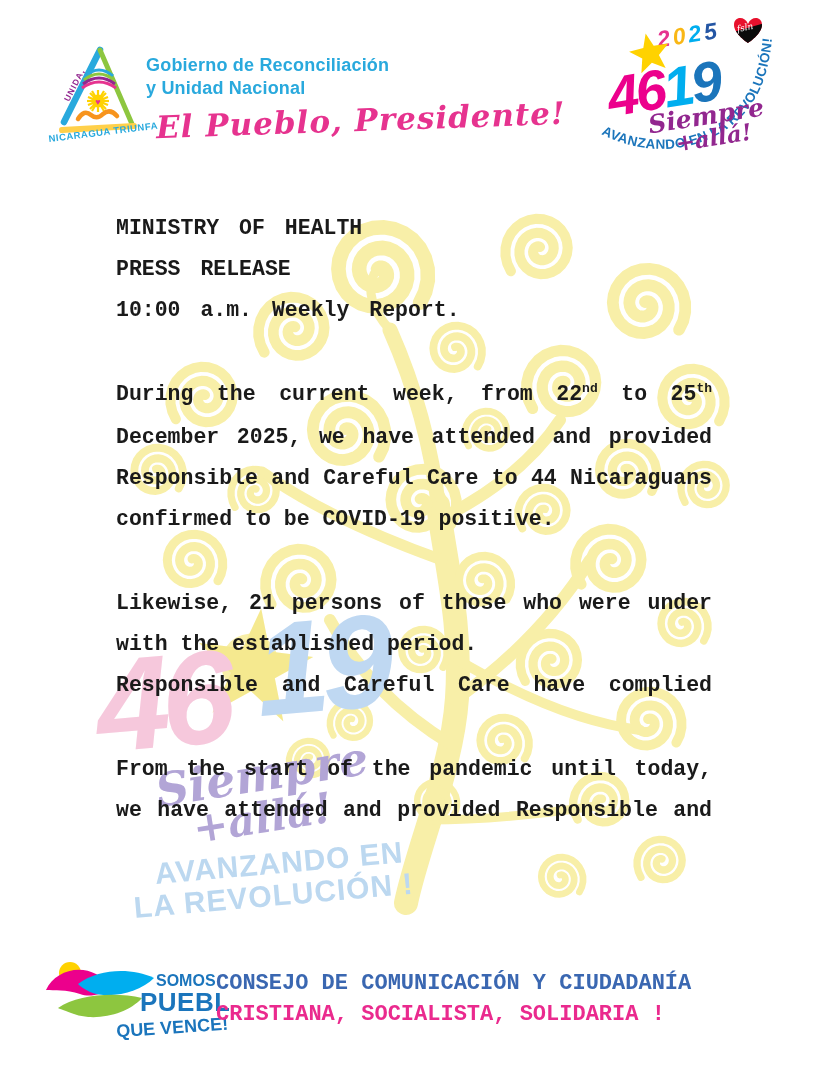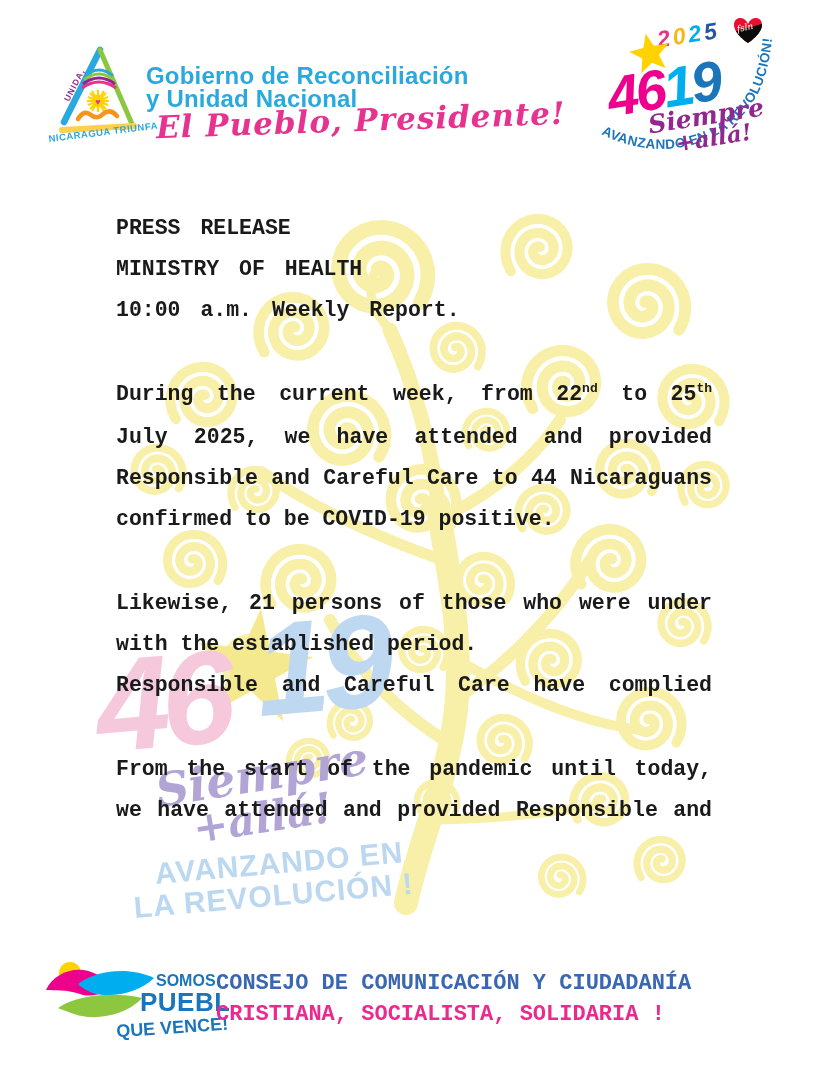--- a/index.html
+++ b/index.html
@@ -5,21 +5,21 @@
   html,body{margin:0;padding:0;background:#fff;}
   .page{position:relative;width:825px;height:1068px;background:var(--page-bg,#fff);overflow:hidden;
         font-family:"Liberation Sans",sans-serif;}
   
   #tree-svg{position:absolute;left:0;top:0;z-index:0;}
   #wm4619{position:absolute;left:98px;top:634px;width:360px;height:310px;z-index:1;
           transform:rotate(-5deg);font-weight:bold;pointer-events:none;}
   .layer-top{z-index:3;}
   
   #emblem-svg{position:absolute;left:48px;top:40px;}
-  .gov-text{position:absolute;left:146px;top:64px;font-size:24px;line-height:23px;font-weight:bold;
+  .gov-text{position:absolute;left:146px;top:54px;font-size:18px;line-height:23px;font-weight:bold;
             color:var(--gov-cyan);letter-spacing:.2px;}
   .gov-slogan{position:absolute;left:156px;top:102px;font-size:31px;font-weight:bold;font-style:italic;
               color:var(--slogan-pink);font-family:"DejaVu Serif",serif;transform:rotate(-2deg);letter-spacing:1px;}
   #logo4619-svg{position:absolute;left:593px;top:6px;}
   
   #body-text{position:absolute;left:116px;top:208px;width:596px;z-index:3;
              font-family:"Liberation Mono","DejaVu Sans Mono",monospace;font-weight:bold;
              font-size:21.5px;color:var(--mono-ink);}
   .para{margin:0 0 43px 0;}
   .para:last-child{margin-bottom:0;}
@@ -165,27 +165,27 @@
       </text>
     </g>
     <g transform="rotate(-9 110 118)" font-style="italic" font-weight="bold" fill="var(--brand-purple)" font-family="DejaVu Serif, serif">
       <text x="56" y="119" font-size="25">Siempre</text>
       <text x="80" y="141" font-size="23">+allá!</text>
     </g>
   </svg>
 
   <div id="body-text">
       <div class="para spaced">
+        <div class="line"><span>MINISTRY OF HEALTH</span></div>
         <div class="line"><span>PRESS RELEASE</span></div>
-        <div class="line"><span>MINISTRY OF HEALTH</span></div>
         <div class="line"><span>10:00 a.m. Weekly Report.</span></div>
       </div>
       <div class="para">
         <div class="line j"><span>During the current week, from 22</span><span class="sup">nd</span><span> to 25</span><span class="sup">th</span></div>
-        <div class="line j"><span>July 2025, we have attended and provided</span></div>
+        <div class="line j"><span>December 2025, we have attended and provided</span></div>
         <div class="line j"><span>Responsible and Careful Care to 44 Nicaraguans</span></div>
         <div class="line"><span>confirmed to be COVID-19 positive.</span></div>
       </div>
       <div class="para">
         <div class="line j"><span>Likewise, 21 persons of those who were under</span></div>
         <div class="line"><span>with the established period.</span></div>
         <div class="line j"><span>Responsible and Careful Care have complied</span></div>
       </div>
       <div class="para">
         <div class="line j"><span>From the start of the pandemic until today,</span></div>

